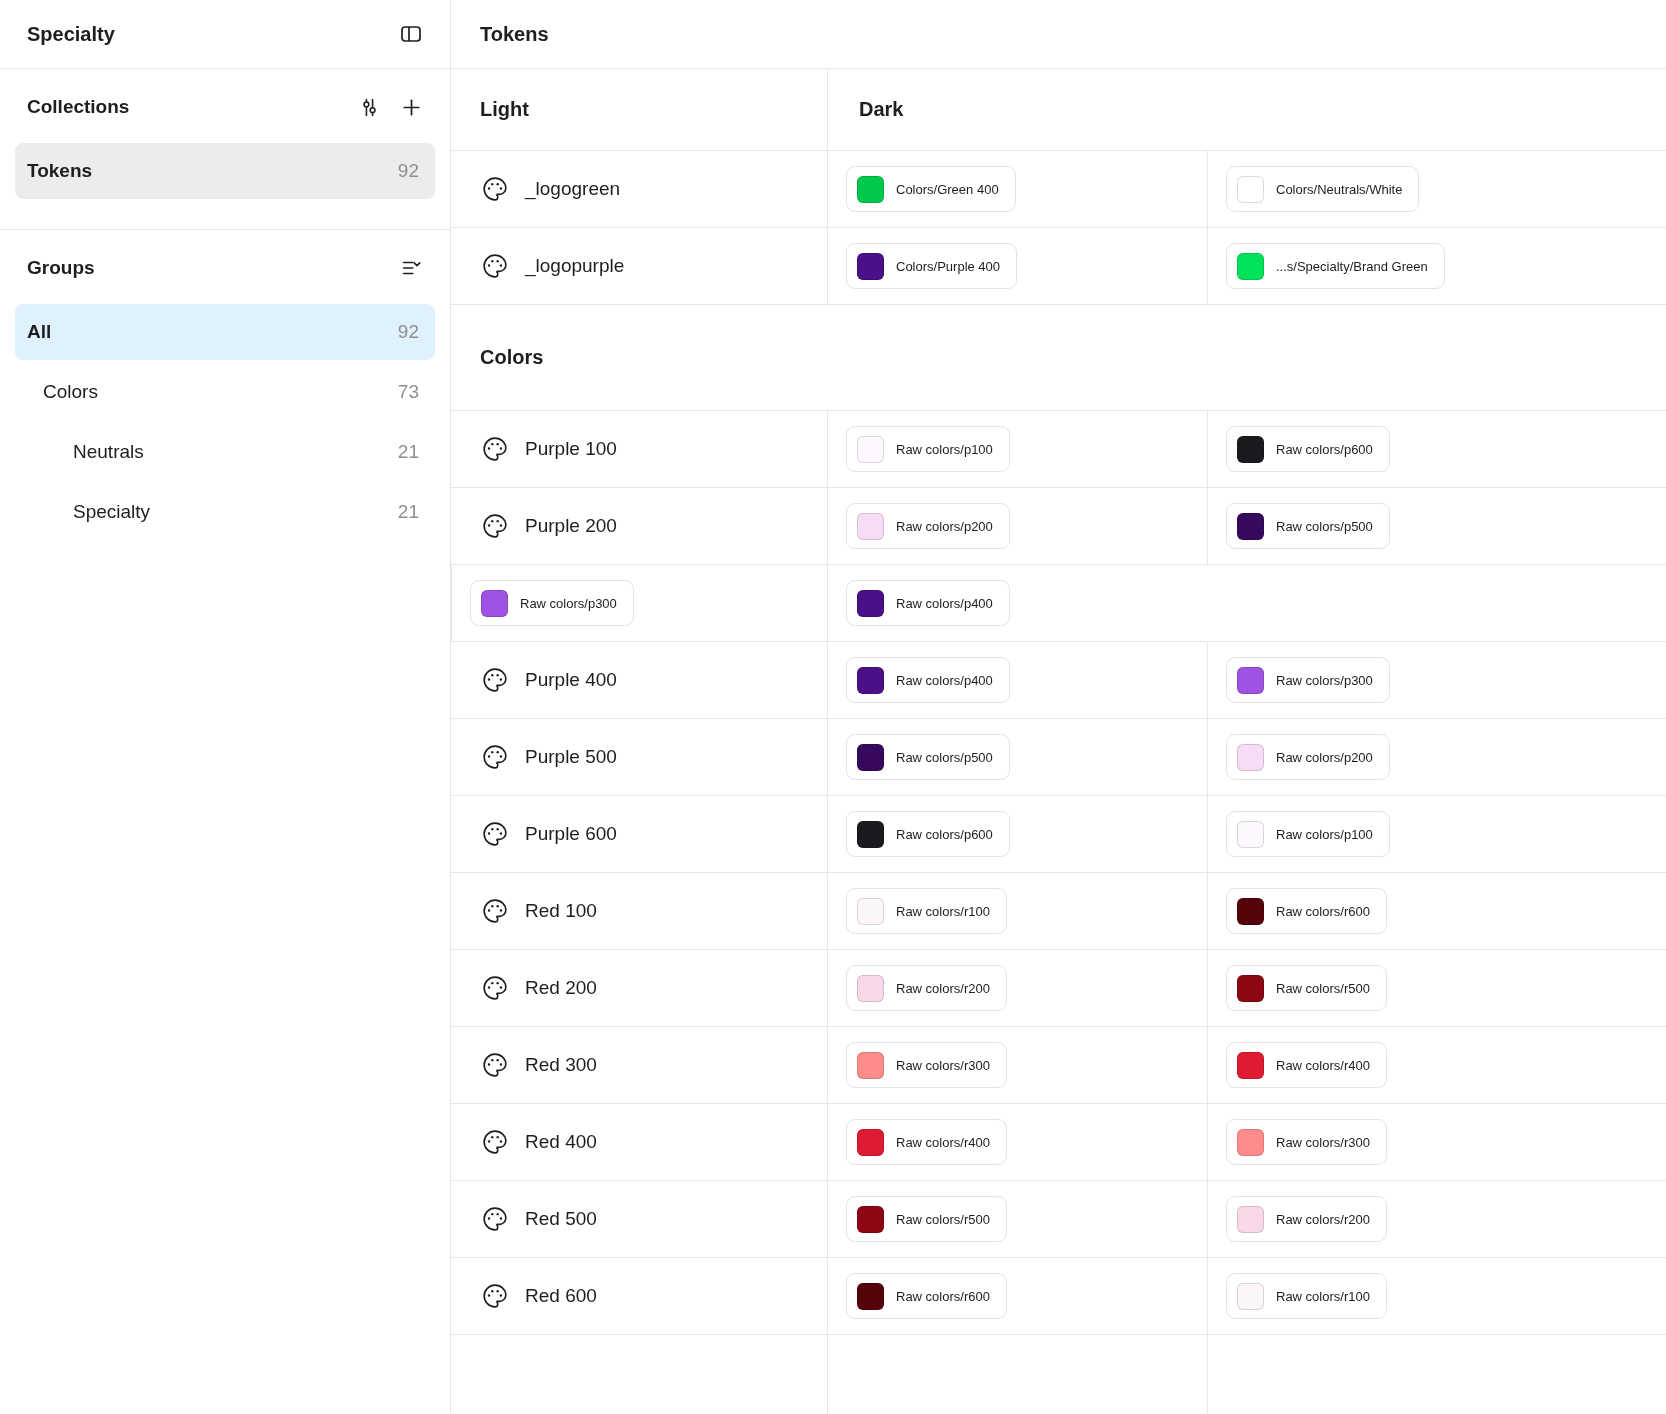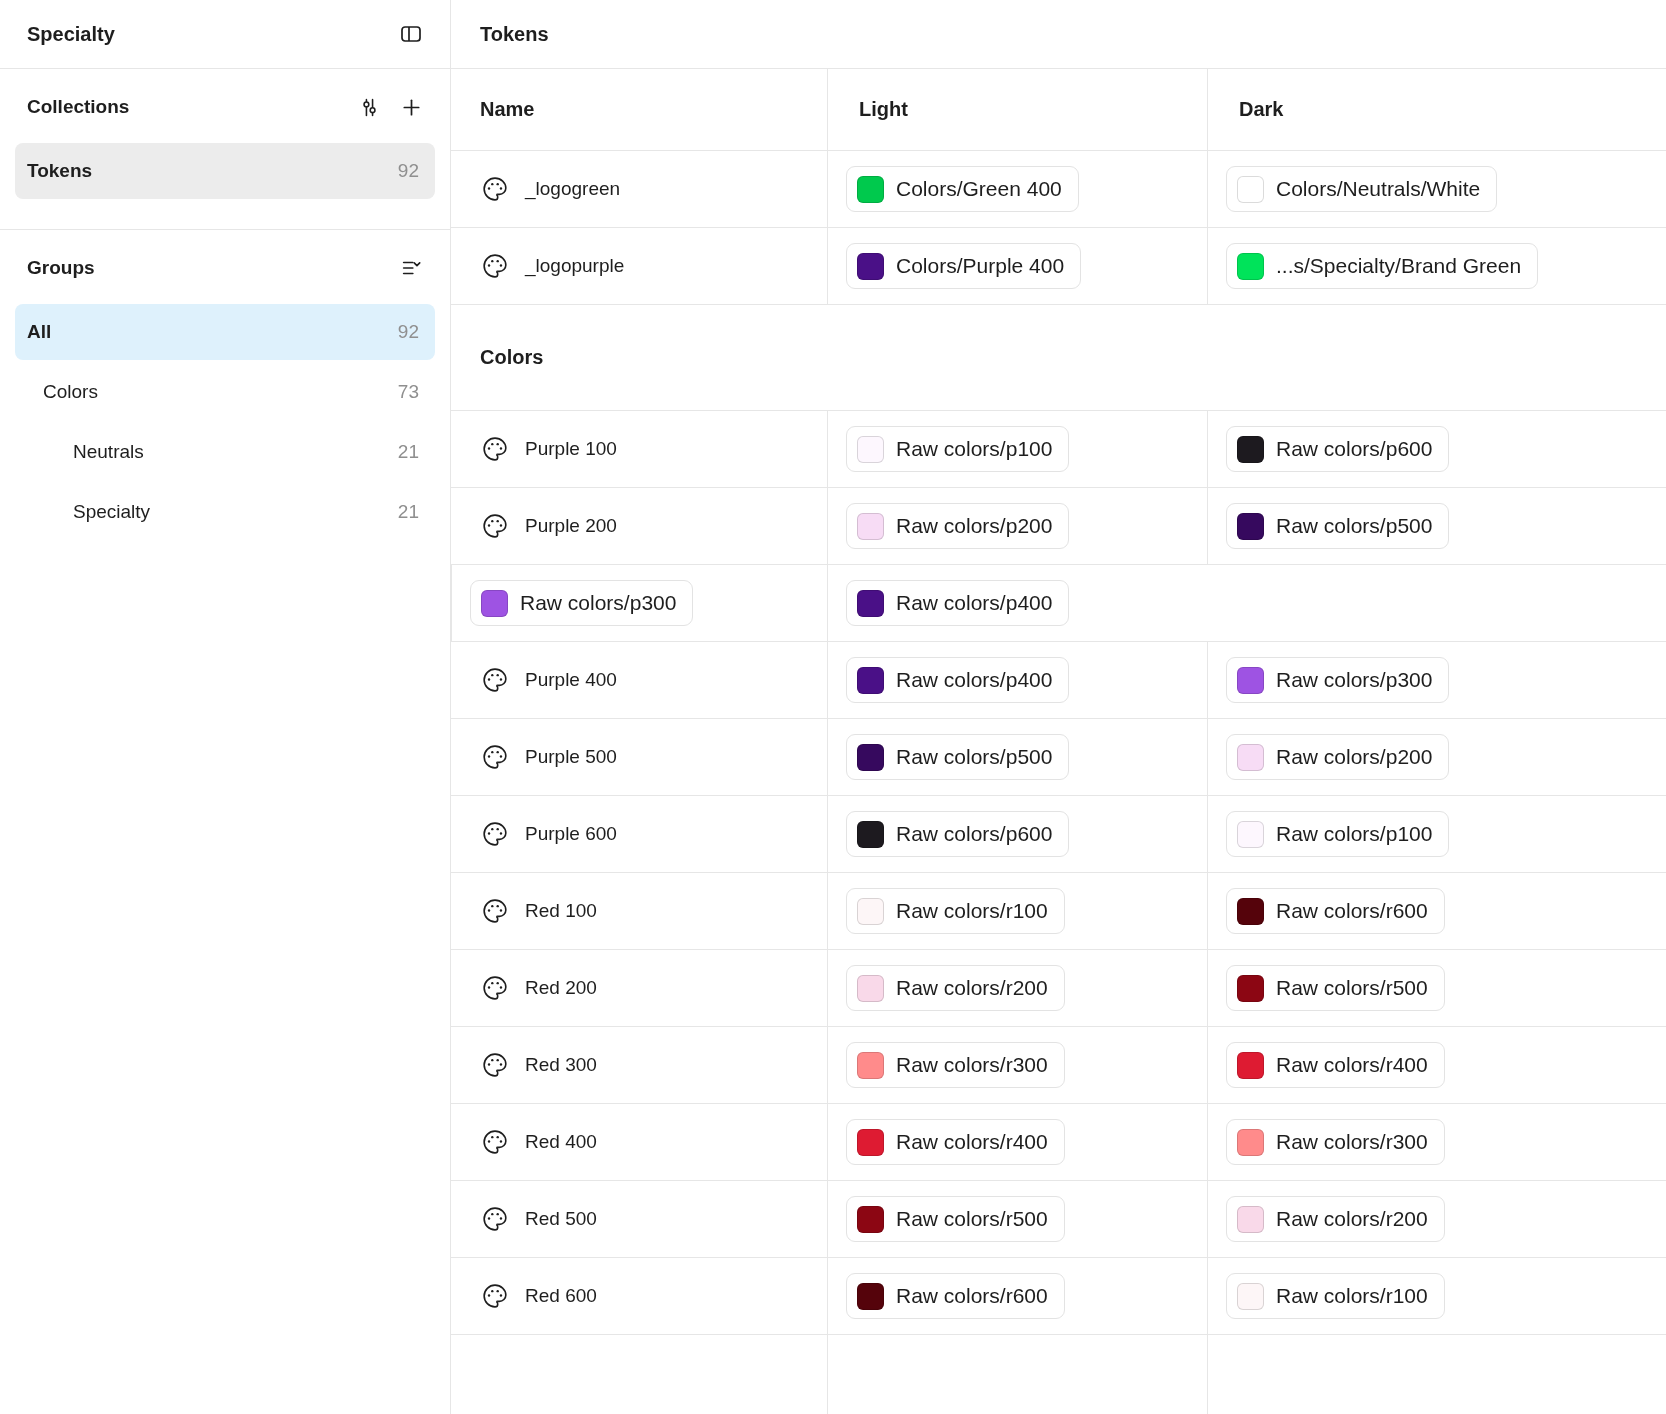--- a/index.html
+++ b/index.html
@@ -65,21 +65,21 @@
 
   .chip {
     display:inline-flex; align-items:center; gap:12px; height:46px;
     padding:0 16px 0 10px; border:1px solid #e3e3e3; border-radius:9px;
     background:#ffffff; cursor:pointer; max-width:100%;
   }
   .swatch {
     width:27px; height:27px; flex:0 0 27px; border-radius:6px;
     box-shadow:inset 0 0 0 1px rgba(0,0,0,0.14);
   }
-  .chip-label { font-size:21px; white-space:nowrap; overflow:hidden; text-overflow:ellipsis; }
+  .chip-label { font-size:13px; white-space:nowrap; overflow:hidden; text-overflow:ellipsis; }
 
   .section-band {
     height:106px; flex:0 0 106px; display:flex; align-items:center;
     padding-left:29px; border-bottom:1px solid #e6e6e6;
     font-size:20px; font-weight:700;
   }
   .filler { flex:1; display:grid; grid-template-columns:376px 380px 1fr; min-height:0; }
   .filler div + div { border-left:1px solid #e6e6e6; }
 </style>
 </head>
@@ -156,21 +156,20 @@
     <span class="item-count">21</span>
   </div>
         </div>
     </div>
   </aside>
 
   <main class="main">
     <div class="main-header">Tokens</div>
 
     <div class="thead">
-      <div class="th">Name</div>
       <div class="th">Light</div>
       <div class="th">Dark</div>
     </div>
 
     <div id="token-rows">
         <div class="trow">
     <div class="cell name-cell">
       <span class="palette">
         <svg width="26" height="26" viewBox="0 0 24 24" fill="none" stroke="currentColor" stroke-width="1.5">
           <path d="M12 2C6.49 2 2 6.49 2 12s4.49 10 10 10c1.38 0 2.5-1.12 2.5-2.5 0-.61-.23-1.2-.64-1.67-.08-.1-.13-.21-.13-.33 0-.28.22-.5.5-.5H16c3.31 0 6-2.69 6-6 0-4.96-4.49-9-10-9z"></path>

